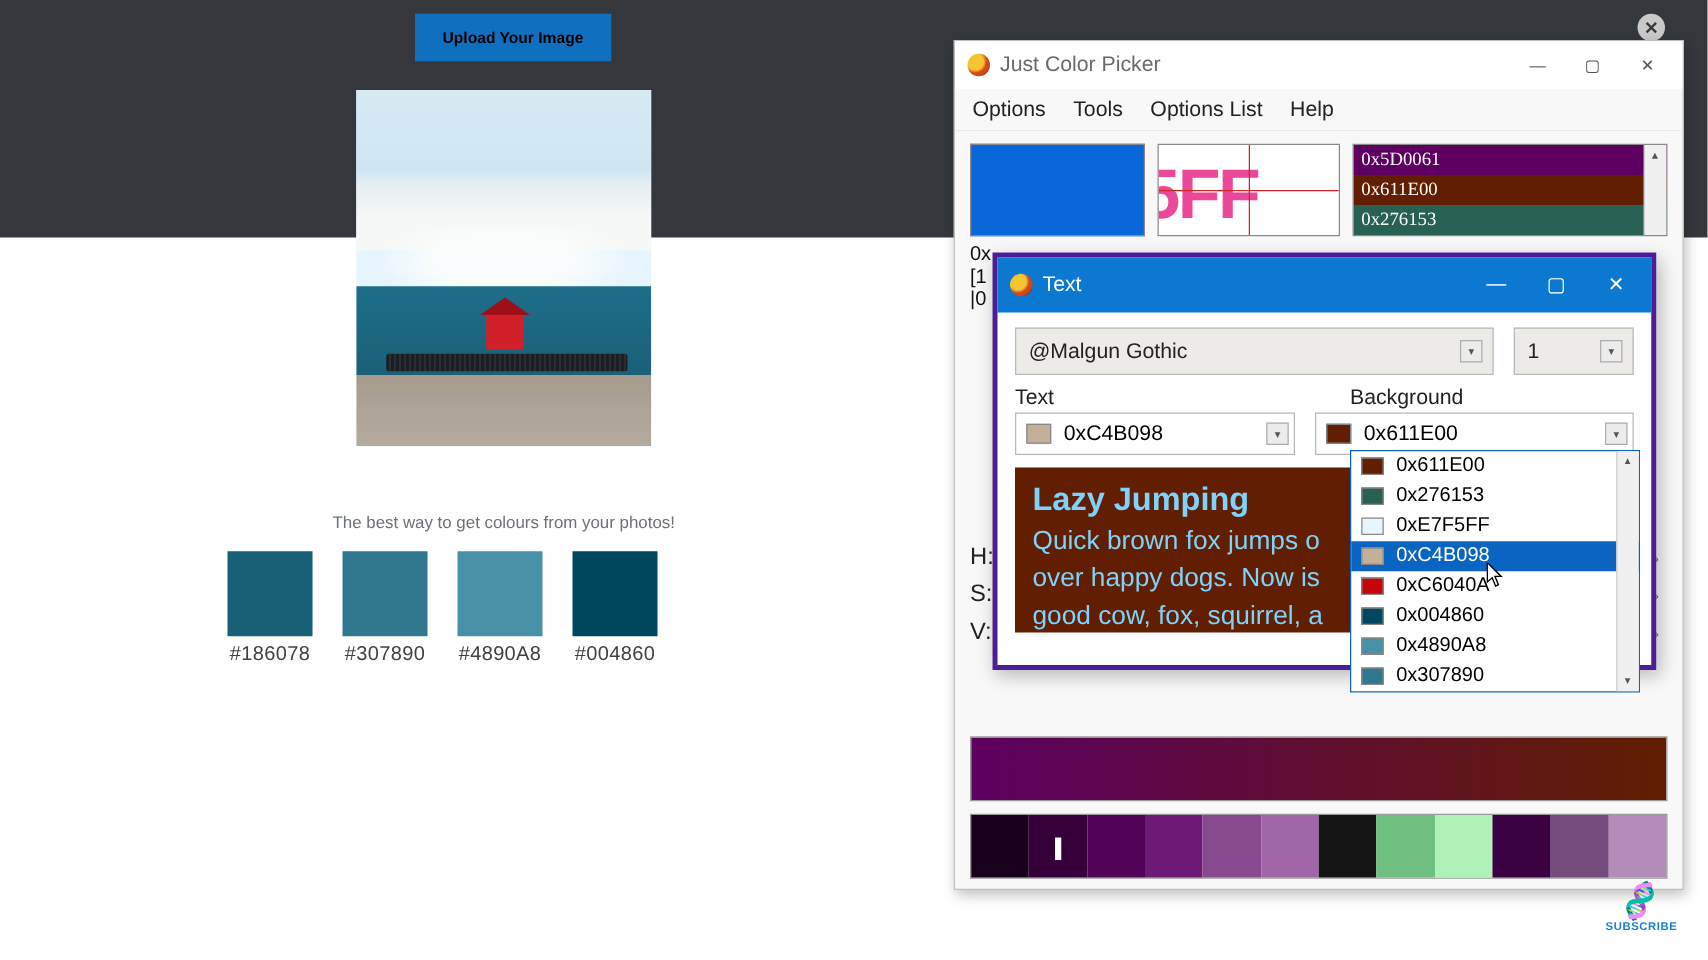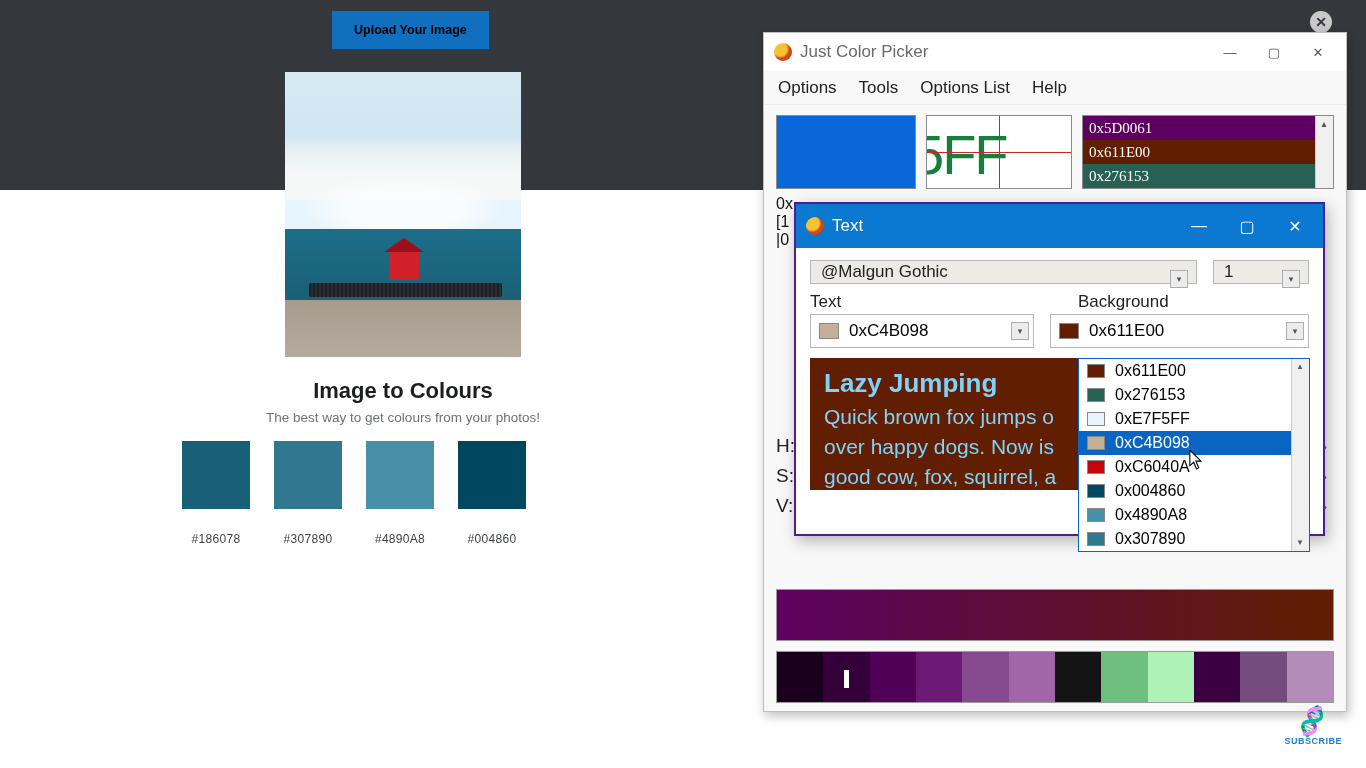--- a/index.html
+++ b/index.html
@@ -66,21 +66,21 @@
   .page-sub {
     position:absolute; left:0; top:410px; width:806px;
     text-align:center; font-size:13.5px; color:#6c7177;
   }
   .swatches {
     position:absolute; left:182px; top:441px;
     display:flex; gap:24px;
   }
   .sw { width:68px; text-align:center; }
   .sw .chip { width:68px; height:68px; }
-  .sw .lbl { font-size:12px; color:#3e4145; margin-top:23px; letter-spacing:.3px; }
+  .sw .lbl { font-size:16px; color:#3e4145; margin-top:6px; letter-spacing:.3px; }
 
   
   .win {
     position:absolute; left:763px; top:32px; width:584px; height:680px;
     background:#f8f8f8; border:1px solid #bfbfbf;
     box-shadow: 2px 4px 10px rgba(0,0,0,.25);
   }
   .win .titlebar {
     height:38px; display:flex; align-items:center; padding:0 6px 0 10px;
     background:#fff;
@@ -95,21 +95,21 @@
     color:#555; cursor:pointer; font-size:13px; }
   .menubar { height:34px; display:flex; gap:22px; align-items:center;
     padding:0 14px; font-size:17px; color:#222; border-bottom:1px solid #eaeaea;}
   .menubar span{cursor:pointer;}
 
   .toprow { display:flex; gap:10px; padding:10px 12px 6px; }
   .curcolor { width:140px; height:74px; background:#0a67d9; border:1px solid #8a8a8a;}
   .magnify { width:146px; height:74px; border:1px solid #8a8a8a; position:relative;
     background:#fff; overflow:hidden;}
   .magnify .big { position:absolute; left:-14px; top:6px; font-size:56px;
-    font-weight:400; color:#15803d; letter-spacing:-2px;}
+    font-weight:700; color:#ec4899; letter-spacing:-2px;}
   .magnify .hline{position:absolute;left:0;right:0;top:50%;height:1px;background:#d02525;}
   .magnify .vline{position:absolute;top:0;bottom:0;left:50%;width:1px;background:#d02525;}
   .histbox { flex:1; border:1px solid #8a8a8a; position:relative; background:#fff;
     font-size:15px; font-family:"Segoe UI"; }
   .histrow { height:24px; display:flex; align-items:center; padding-left:6px; color:#fff;}
   .hr0{background:#5d0061;} .hr1{background:#611e00;}
   .hr2{background:#276153;}
   .histbox .sbar{position:absolute;right:0;top:0;bottom:0;width:18px;background:#f0f0f0;border-left:1px solid #ccc;}
   .histbox .sup{position:absolute;right:2px;top:2px;width:14px;height:14px;font-size:10px;text-align:center;color:#555;}
 
@@ -130,32 +130,32 @@
   .shadebar .mark:after{content:"";position:absolute;left:45%;top:18px;width:5px;height:18px;background:#fff;}
 
   
   .hsv-labels { position:absolute; left:12px; top:398px; font-size:19px; color:#222; line-height:30px;}
   .hsv-arrows { position:absolute; right:12px; top:398px; width:18px; }
   .hsv-arrows div{height:30px;display:flex;align-items:center;justify-content:center;color:#666;font-size:13px;}
 
   
   .twin {
     position:absolute; left:794px; top:202px; width:531px; height:334px;
-    background:#fff; border:2px solid #4c1d95;
+    background:#fff; border:4px solid #4c1d95;
     box-shadow: 3px 5px 14px rgba(0,0,0,.28);
   }
   .twin .titlebar{height:44px;background:#0b78d1;color:#fff;display:flex;align-items:center;
     padding:0 4px 0 10px; font-size:17px;}
   .twin .titlebar .spacer{flex:1;}
   .twin .tb { width:48px; height:44px; display:flex;align-items:center;justify-content:center;
     font-size:16px; cursor:pointer;}
 
   .trow { display:flex; gap:16px; padding:12px 14px 4px; }
   .tsel {
-    flex:1; height:24px; border:1px solid #b8b8b8; background:#ecebe7;
+    flex:1; height:38px; border:1px solid #b8b8b8; background:#ecebe7;
     display:flex; align-items:center; padding:0 10px; font-size:17px; color:#222;
     position:relative; cursor:pointer;
   }
   .tsel.small{ flex:0 0 96px;}
   .tsel .dd { position:absolute; right:8px; top:9px; width:18px; height:18px;
     border:1px solid #adadad; background:#ececec;
     display:flex;align-items:center;justify-content:center;font-size:9px;color:#555;}
 
   .labels { display:flex; gap:16px; padding:4px 14px 2px; font-size:17px; color:#222;}
   .labels .l1{width:252px;} .labels .l2{flex:1;}
@@ -210,21 +210,20 @@
   <div class="hero-img">
     <div class="wave"></div>
       <div class="spray"></div>
       <div class="sea"></div>
     <div class="pier"></div>
       <div class="crowd"></div>
     <div class="tower"></div>
       <div class="roof"></div>
   </div>
 
-  <div class="page-title">Image to Colours</div>
   <div class="page-sub">The best way to get colours from your photos!</div>
 
   <div class="swatches">
     <div class="sw">
         <div class="chip" style="background:#186078"></div>
         <div class="lbl">#186078</div>
       </div>
     <div class="sw">
         <div class="chip" style="background:#307890"></div>
         <div class="lbl">#307890</div>

